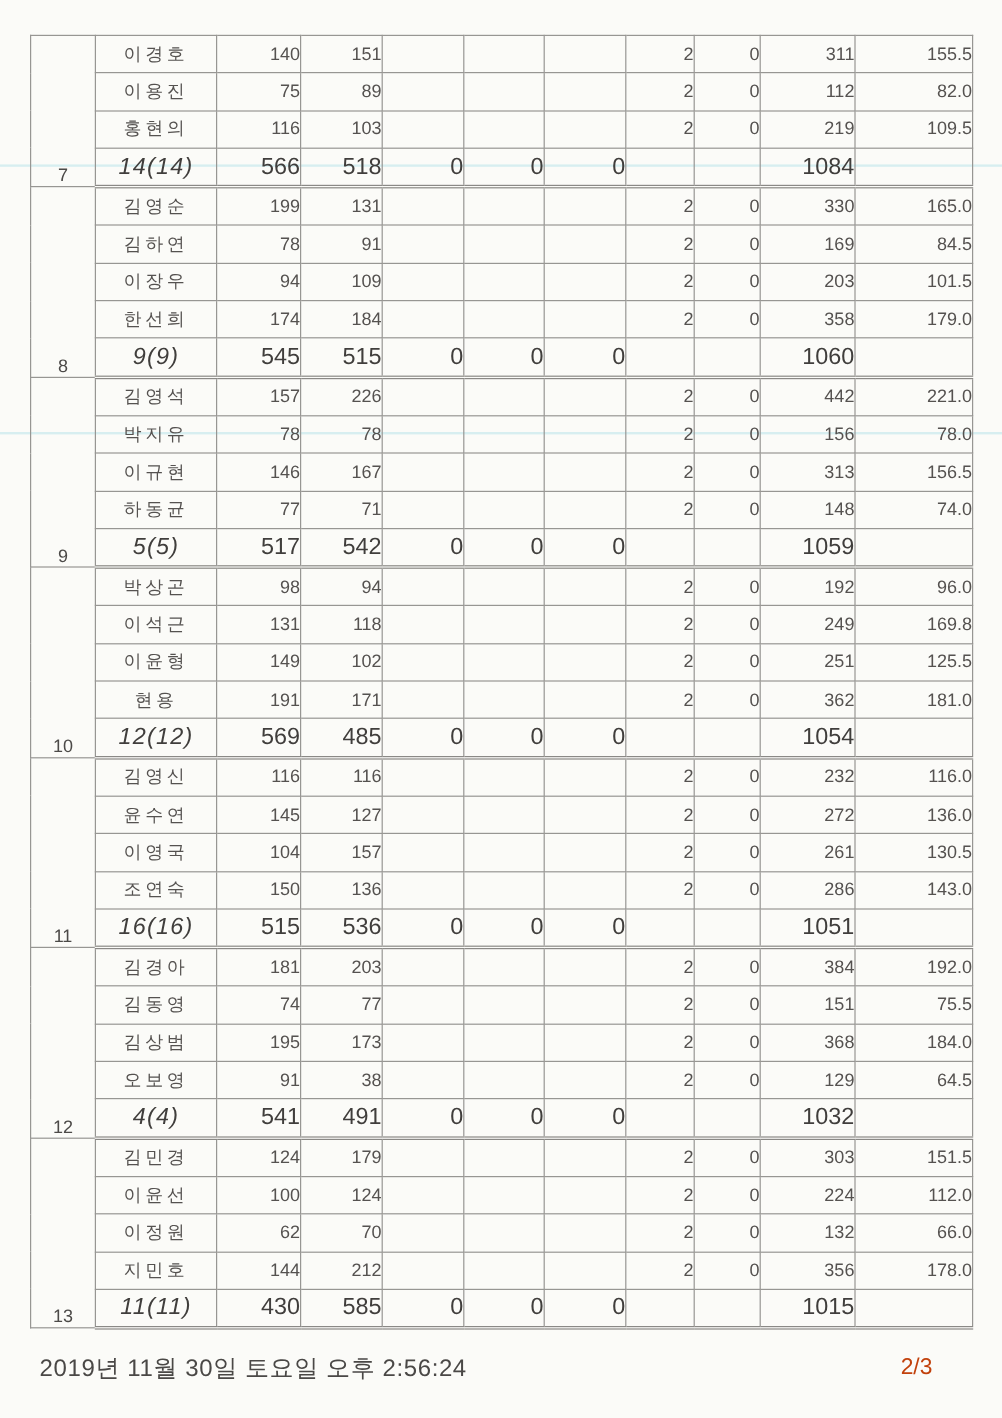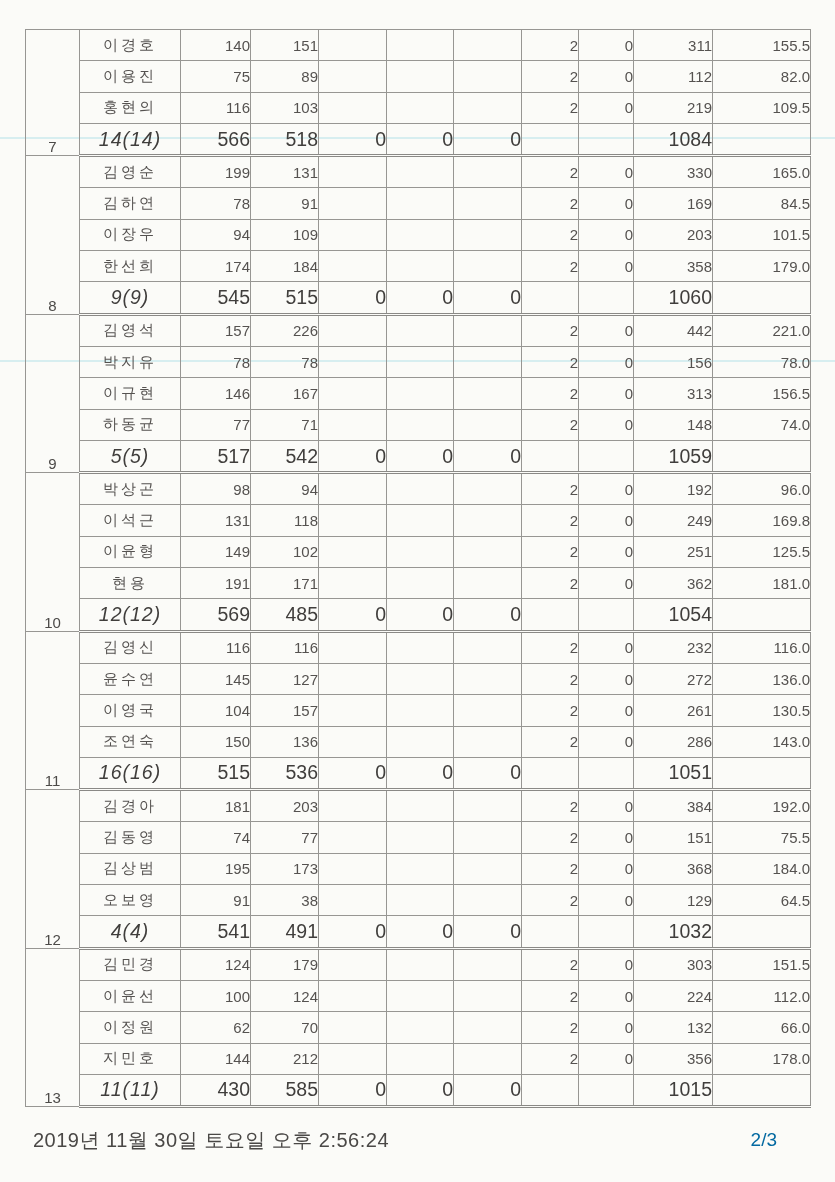--- a/index.html
+++ b/index.html
@@ -63,21 +63,21 @@
     font-size: 20px;
     color: #4a4846;
     letter-spacing: 0.5px;
     text-align: center;
   }
   .footer-page {
     position: absolute;
     right: 58px;
     top: 1129px;
     font-size: 19px;
-    color: #0369a1;
+    color: #c2410c;
   }
 </style>
 </head>
 <body>
 
 <div class="page">
 
   <div class="scan-line a"></div>
   <div class="scan-line b"></div>
 

